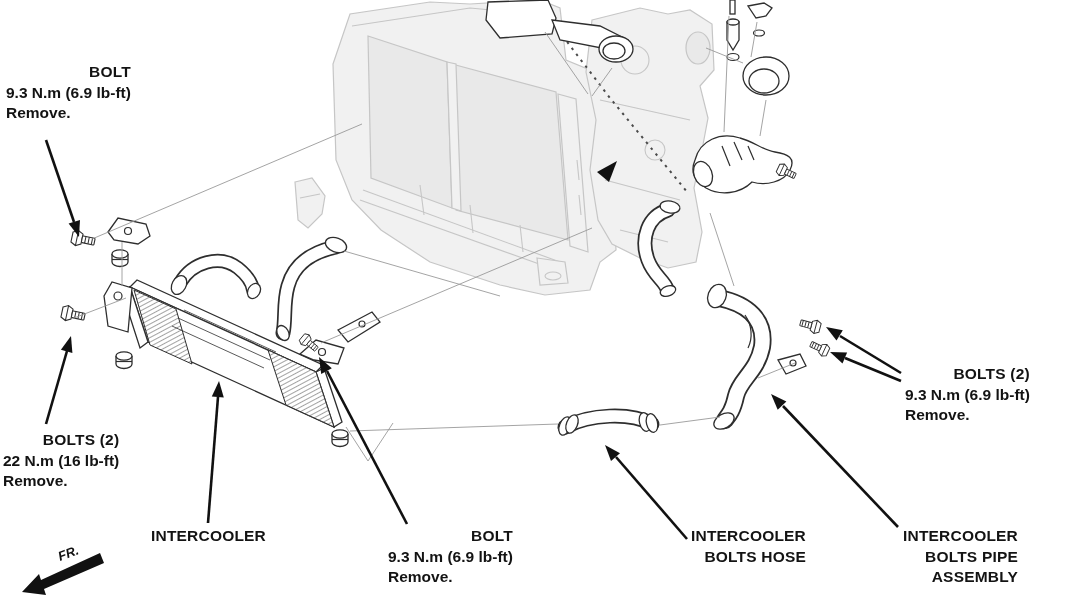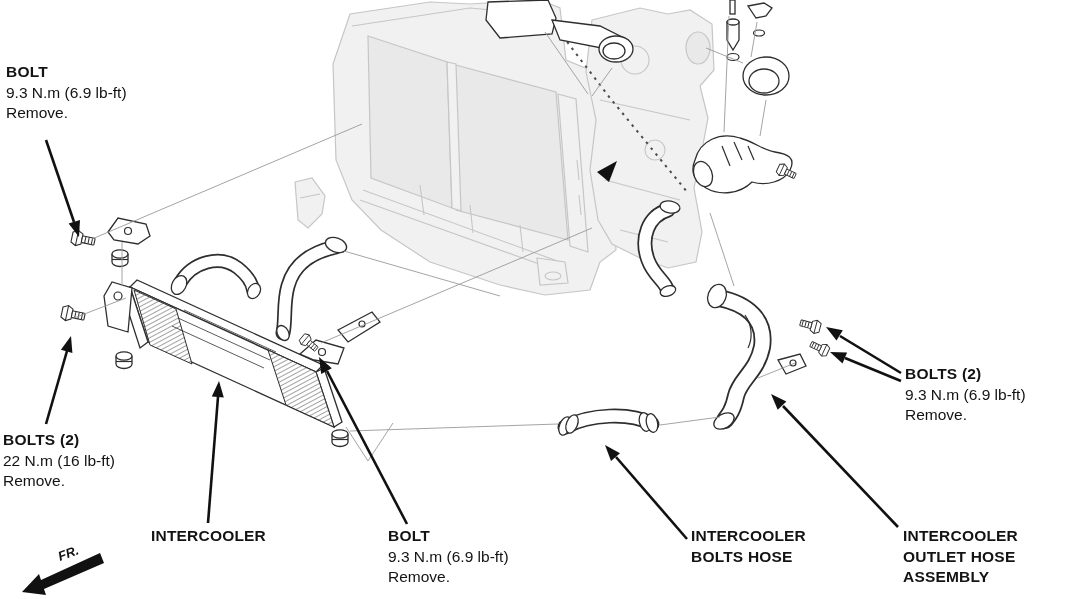--- a/index.html
+++ b/index.html
@@ -16,22 +16,22 @@
   .thin{fill:none;stroke:var(--c-leader,#9a9a9a);stroke-width:0.9;}
   .arr {fill:none;stroke:var(--c-arrow,#111111);stroke-width:2.6;}
   .arrh{fill:var(--c-arrow,#111111);stroke:none;}
   .blk {fill:var(--c-arrow,#111111);stroke:none;}
   .tube {fill:none;stroke:var(--c-line_dark,#2e2e2e);stroke-width:15;stroke-linecap:round;}
   .tubeI{fill:none;stroke:#ffffff;stroke-width:11.6;stroke-linecap:round;}
   .dot {fill:none;stroke:#4a4a4a;stroke-width:2;stroke-dasharray:2.5 5;}
   
   .callout{position:absolute;font-size:15.5px;line-height:20.5px;color:var(--c-text,#131313);
            white-space:nowrap;}
-  .callout span{display:block;}
-  .callout .nm{font-weight:bold;letter-spacing:.2px;}
+  .callout span{display:block;font-weight:bold;}
+  .callout .nm{font-weight:bold;letter-spacing:.2px;text-align:right;}
   .frtext{font-weight:bold;font-style:italic;font-size:13px;fill:var(--c-arrow,#111);}
 </style>
 </head>
 <body>
 
 <div id="stage">
 
   <svg id="art" viewBox="0 0 1065 599" xmlns="http://www.w3.org/2000/svg">
     <defs>
       <pattern id="finhatch" width="4" height="4" patternUnits="userSpaceOnUse" patternTransform="rotate(62)">
@@ -246,21 +246,21 @@
     <span>Remove.</span>
   </div>
 
   <div class="callout" style="left:691px;top:526px">
     <span class="nm">INTERCOOLER</span>
     <span class="nm">BOLTS HOSE</span>
   </div>
 
   <div class="callout" style="left:903px;top:526px">
     <span class="nm">INTERCOOLER</span>
-    <span class="nm">OUTLET HOSE</span>
+    <span class="nm">BOLTS PIPE</span>
     <span class="nm">ASSEMBLY</span>
   </div>
 
   <div class="callout" style="left:905px;top:364px">
     <span class="nm">BOLTS (2)</span>
     <span>9.3 N.m (6.9 lb-ft)</span>
     <span>Remove.</span>
   </div>
 
 </div>

